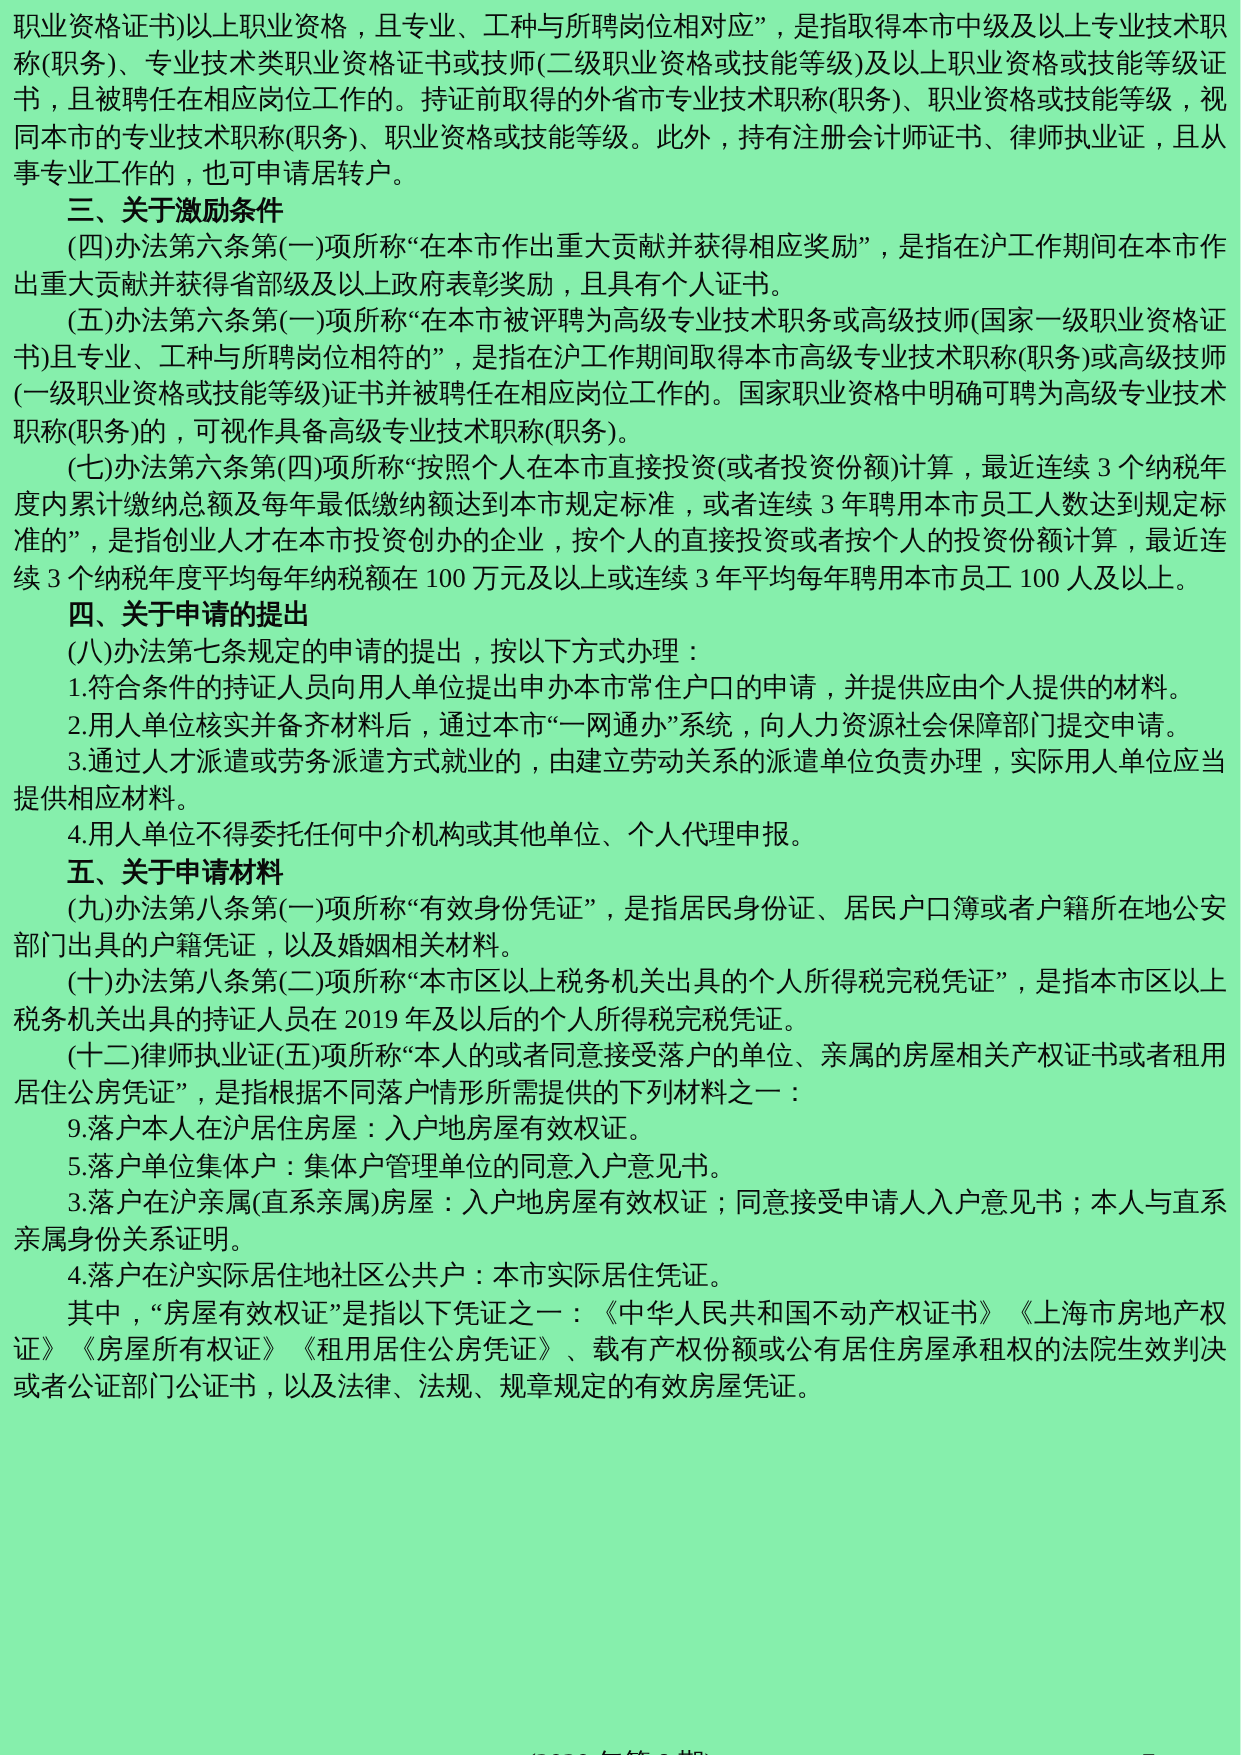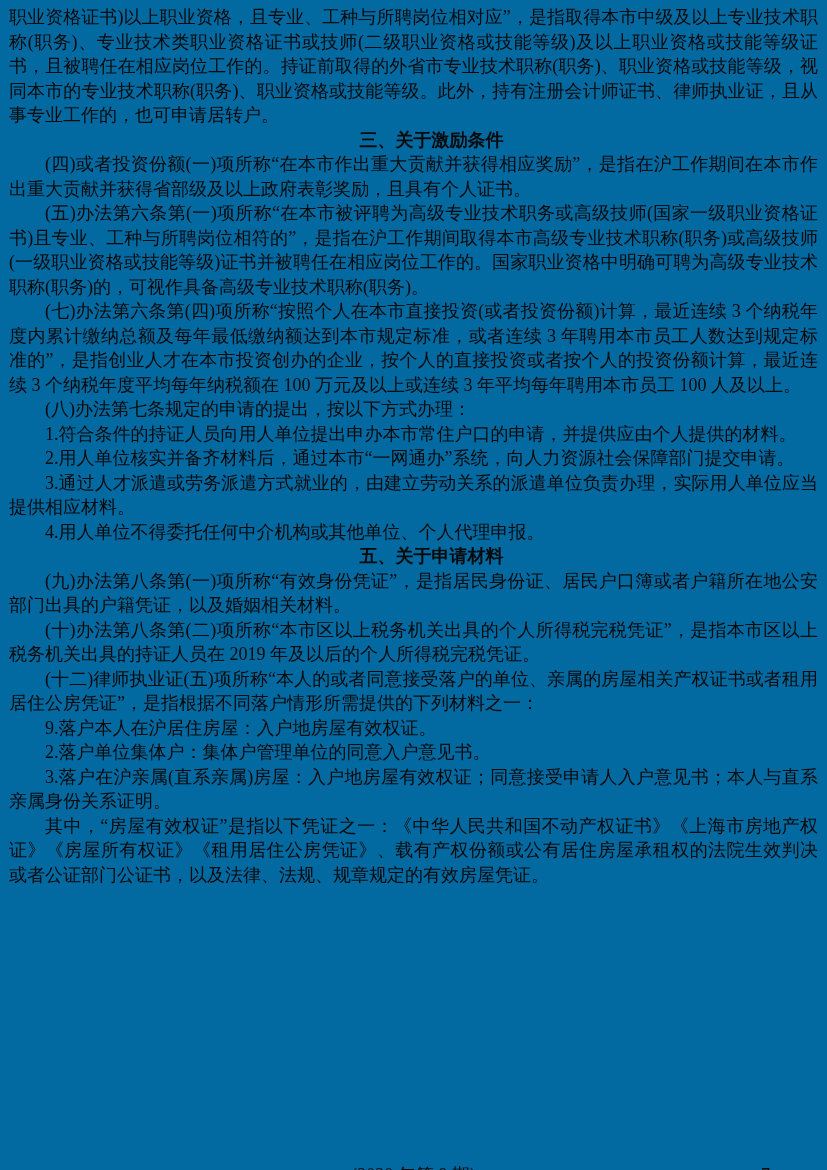--- a/index.html
+++ b/index.html
@@ -4,21 +4,21 @@
 <style>
   html, body {
     margin: 0;
     padding: 0;
     background: #ffffff;
   }
   .page {
     position: relative;
     width: 827px;
     height: 1170px;
-    background: #0369a1;
+    background: #86efac;
     overflow: hidden;
     font-family: "Liberation Serif", "DejaVu Serif", serif;
     color: #0a0a0a;
   }
   .doc {
     position: absolute;
     top: 5px;
     left: 9px;
     width: 809px;
   }
@@ -29,21 +29,21 @@
     line-height: 24.5px;
     text-align: justify;
     text-indent: 2em;
     word-break: break-all;
   }
   .no-indent {
     text-indent: 0;
   }
   .heading {
     font-weight: bold;
-    text-align: center;
+    text-align: left;
   }
   .footer {
     position: absolute;
     top: 1127px;
     left: 0;
     width: 827px;
     font-size: 18px;
     line-height: 24px;
     text-align: center;
     color: #0a0a0a;
@@ -56,34 +56,36 @@
     font-size: 18px;
   }
 </style>
 </head>
 <body>
 
 <div class="page">
   <div class="doc">
     <p class="para no-indent">职业资格证书)以上职业资格，且专业、工种与所聘岗位相对应”，是指取得本市中级及以上专业技术职称(职务)、专业技术类职业资格证书或技师(二级职业资格或技能等级)及以上职业资格或技能等级证书，且被聘任在相应岗位工作的。持证前取得的外省市专业技术职称(职务)、职业资格或技能等级，视同本市的专业技术职称(职务)、职业资格或技能等级。此外，持有注册会计师证书、律师执业证，且从事专业工作的，也可申请居转户。</p>
     <p class="para heading">三、关于激励条件</p>
-    <p class="para">(四)或者投资份额(一)项所称“在本市作出重大贡献并获得相应奖励”，是指在沪工作期间在本市作出重大贡献并获得省部级及以上政府表彰奖励，且具有个人证书。</p>
+    <p class="para">(四)办法第六条第(一)项所称“在本市作出重大贡献并获得相应奖励”，是指在沪工作期间在本市作出重大贡献并获得省部级及以上政府表彰奖励，且具有个人证书。</p>
     <p class="para">(五)办法第六条第(一)项所称“在本市被评聘为高级专业技术职务或高级技师(国家一级职业资格证书)且专业、工种与所聘岗位相符的”，是指在沪工作期间取得本市高级专业技术职称(职务)或高级技师(一级职业资格或技能等级)证书并被聘任在相应岗位工作的。国家职业资格中明确可聘为高级专业技术职称(职务)的，可视作具备高级专业技术职称(职务)。</p>
     <p class="para">(七)办法第六条第(四)项所称“按照个人在本市直接投资(或者投资份额)计算，最近连续 3 个纳税年度内累计缴纳总额及每年最低缴纳额达到本市规定标准，或者连续 3 年聘用本市员工人数达到规定标准的”，是指创业人才在本市投资创办的企业，按个人的直接投资或者按个人的投资份额计算，最近连续 3 个纳税年度平均每年纳税额在 100 万元及以上或连续 3 年平均每年聘用本市员工 100 人及以上。</p>
+    <p class="para heading">四、关于申请的提出</p>
     <p class="para">(八)办法第七条规定的申请的提出，按以下方式办理：</p>
     <p class="para">1.符合条件的持证人员向用人单位提出申办本市常住户口的申请，并提供应由个人提供的材料。</p>
     <p class="para">2.用人单位核实并备齐材料后，通过本市“一网通办”系统，向人力资源社会保障部门提交申请。</p>
     <p class="para">3.通过人才派遣或劳务派遣方式就业的，由建立劳动关系的派遣单位负责办理，实际用人单位应当提供相应材料。</p>
     <p class="para">4.用人单位不得委托任何中介机构或其他单位、个人代理申报。</p>
     <p class="para heading">五、关于申请材料</p>
     <p class="para">(九)办法第八条第(一)项所称“有效身份凭证”，是指居民身份证、居民户口簿或者户籍所在地公安部门出具的户籍凭证，以及婚姻相关材料。</p>
     <p class="para">(十)办法第八条第(二)项所称“本市区以上税务机关出具的个人所得税完税凭证”，是指本市区以上税务机关出具的持证人员在 2019 年及以后的个人所得税完税凭证。</p>
     <p class="para">(十二)律师执业证(五)项所称“本人的或者同意接受落户的单位、亲属的房屋相关产权证书或者租用居住公房凭证”，是指根据不同落户情形所需提供的下列材料之一：</p>
     <p class="para">9.落户本人在沪居住房屋：入户地房屋有效权证。</p>
-    <p class="para">2.落户单位集体户：集体户管理单位的同意入户意见书。</p>
+    <p class="para">5.落户单位集体户：集体户管理单位的同意入户意见书。</p>
     <p class="para">3.落户在沪亲属(直系亲属)房屋：入户地房屋有效权证；同意接受申请人入户意见书；本人与直系亲属身份关系证明。</p>
+    <p class="para">4.落户在沪实际居住地社区公共户：本市实际居住凭证。</p>
     <p class="para">其中，“房屋有效权证”是指以下凭证之一：《中华人民共和国不动产权证书》《上海市房地产权证》《房屋所有权证》《租用居住公房凭证》、载有产权份额或公有居住房屋承租权的法院生效判决或者公证部门公证书，以及法律、法规、规章规定的有效房屋凭证。</p>
   </div>
   <div class="footer">
     <span class="issue">(2020 年第 8 期)</span>
     <span class="pagenum">7</span>
   </div>
 </div>
 
 </body></html>

